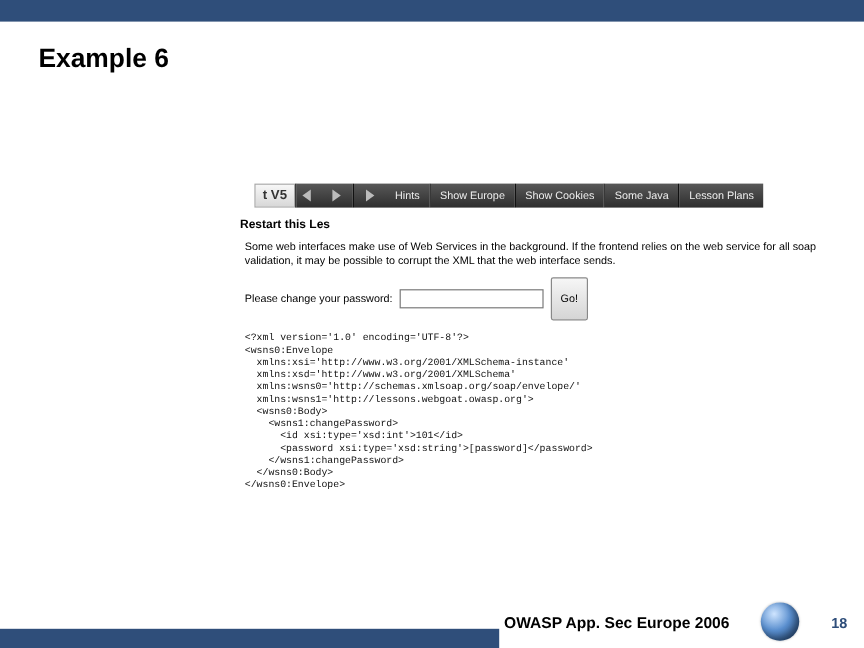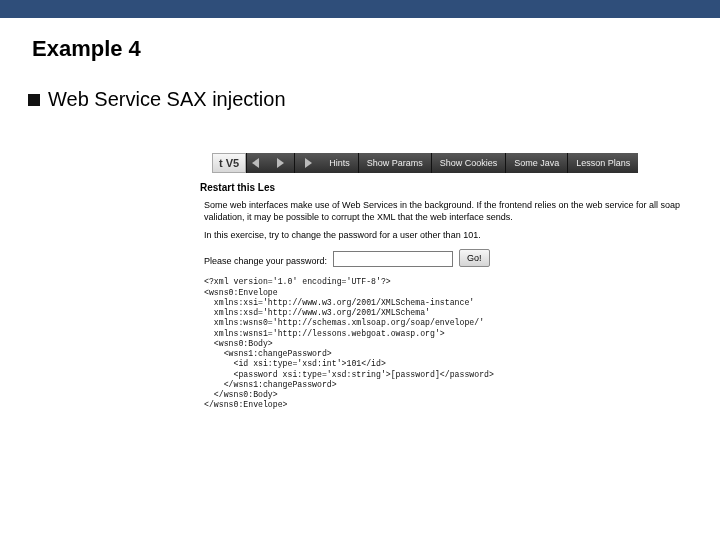--- a/index.html
+++ b/index.html
@@ -15,61 +15,56 @@
   .navbar .vs { background: linear-gradient(#f7f7f7,#d8d8d8); color:#333; border:1px solid #aaa; height:20px; display:flex; align-items:center; padding:0 6px; font-weight:bold; font-family: 'Arial Black', Arial; font-size: 11px; }
   .navbar .seg { background: linear-gradient(#585858,#2e2e2e); height:20px; display:flex; align-items:center; padding:0 8px; border-left:1px solid #111;gap:12px; }
   .navbar .arrow-l, .navbar .arrow-r { width:0; height:0; border-top:5px solid transparent; border-bottom:5px solid transparent; }
   .navbar .arrow-l { border-right:7px solid #bbb; margin-right:4px; }
   .navbar .arrow-r { border-left:7px solid #bbb; margin-right:5px; margin-left:2px; }
   .navbar .seg.arrows { padding: 0 5px; }
   .restart { text-align: left; font-weight: bold; font-size: 10px; margin: 8px 4px 6px 0; }
   .body { font-size: 9px; padding: 0 4px 0 4px; line-height: 1.35; }
   .body p { margin-bottom: 6px; }
   .body .gg { font-weight: bold; margin: 6px 0 4px 0; }
-  .formrow { display:flex; align-items:flex-end; gap:6px; margin:8px 0 10px 0; font-size:9px; }
+  .formrow { display:flex; align-items:center; gap:6px; margin:8px 0 10px 0; font-size:9px; }
   .formrow input[type=text] { border:1px solid #7a7a7a; height:16px; width:120px; font-size:9px; padding:0 2px; }
-  .formrow .go { border:1px solid #888; background:linear-gradient(#f6f6f6,#d5d5d5); height:18px; padding:0 7px; font-size:9px; cursor:pointer; border-radius:2px; }
+  .formrow .go { border:1px solid #888; background:linear-gradient(#f6f6f6,#d5d5d5); height:36px; padding:0 7px; font-size:9px; cursor:pointer; border-radius:2px; }
   .xml { font-family: Liberation Mono, monospace; font-size: 8.2px; white-space: pre; color:#111; line-height: 1.25; }
   .footer { position: absolute; bottom: 0; left: 0; width: 720px; height: 48px; }
   .footer-bar { position:absolute; bottom:0; left:0; height:16px; width:416px; background:#2f4e7a; }
   .footer-text { position:absolute; bottom:14px; left:420px; font-size:13px; font-weight:bold; }
   .globe { position:absolute; bottom:6px; right:54px; width:32px; height:32px; border-radius:50%; background: radial-gradient(circle at 35% 30%, #cfe5ff 0%, #5a8fcf 45%, #1d3f6b 100%); box-shadow: inset -3px -3px 6px rgba(0,0,0,.35), 0 0 2px rgba(0,0,0,.3); }
   .pagenum { position:absolute; bottom:14px; right:14px; font-size:12px; font-weight:bold; color:#2f4e7a; }
 </style>
 </head>
 <body>
 
 <div class="slide">
   <div class="topbar"></div>
-  <div class="title">Example 4</div>
-  <div class="bullet-row">
-    <div class="bullet-sq"></div>
-    <div class="bullet-txt">Web Service SAX injection</div>
-  </div>
+  <div class="title">Example 6</div>
 
   <div class="screenshot">
     <div class="navbar">
       <div class="vs">t V5</div>
       <div class="seg arrows">
         <div class="arrow-l"></div>
         <div class="arrow-r"></div>
       </div>
       <div class="seg">
         <div class="arrow-r"></div>
         <span>Hints</span>
       </div>
-      <div class="seg">Show Params</div>
+      <div class="seg">Show Europe</div>
       <div class="seg">Show Cookies</div>
       <div class="seg">Some Java</div>
       <div class="seg">Lesson Plans</div>
     </div>
     <div class="restart">Restart this Les</div>
     <div class="body">
       <p>Some web interfaces make use of Web Services in the background. If the frontend relies on the web service for all soap validation, it may be possible to corrupt the XML that the web interface sends.</p>
-      <p>In this exercise, try to change the password for a user other than 101.</p>
       <div class="formrow">
         <span>Please change your password:</span>
         <input type="text" value="" style="">
         <button class="go">Go!</button>
       </div>
       <div class="xml">&lt;?xml version='1.0' encoding='UTF-8'?&gt;
 &lt;wsns0:Envelope
   xmlns:xsi='http://www.w3.org/2001/XMLSchema-instance'
   xmlns:xsd='http://www.w3.org/2001/XMLSchema'
   xmlns:wsns0='http://schemas.xmlsoap.org/soap/envelope/'
@@ -77,13 +72,19 @@
   &lt;wsns0:Body&gt;
     &lt;wsns1:changePassword&gt;
       &lt;id xsi:type='xsd:int'&gt;101&lt;/id&gt;
       &lt;password xsi:type='xsd:string'&gt;[password]&lt;/password&gt;
     &lt;/wsns1:changePassword&gt;
   &lt;/wsns0:Body&gt;
 &lt;/wsns0:Envelope&gt;</div>
     </div>
   </div>
 
+  <div class="footer">
+    <div class="footer-bar"></div>
+    <div class="footer-text">OWASP App. Sec Europe 2006</div>
+    <div class="globe"></div>
+    <div class="pagenum">18</div>
+  </div>
 </div>
 
 </body></html>

